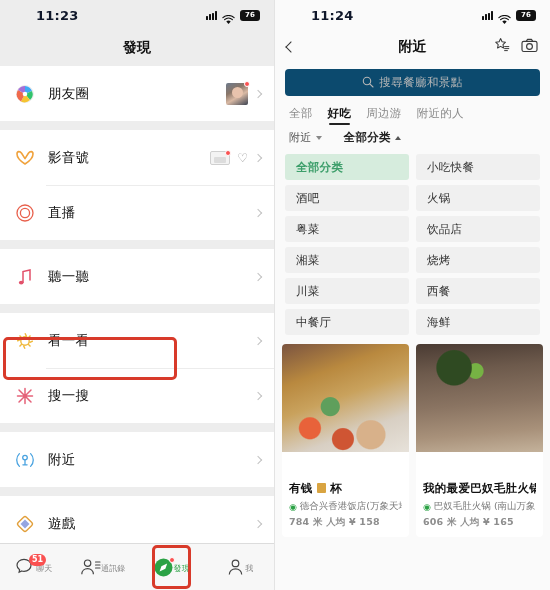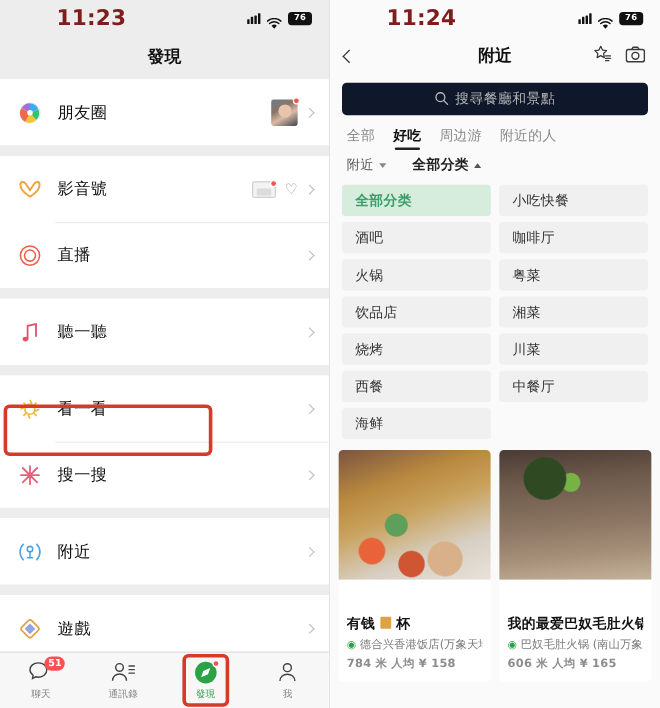--- a/index.html
+++ b/index.html
@@ -11,21 +11,21 @@
   .screens { display:flex; width:550px; height:590px; }
   .phone { width:275px; height:590px; position:relative; overflow:hidden; background:#ededed; }
   .phone.left { border-right:1px solid #e3e3e3; }
 
   
   .statusbar {
     height:30px; background:#ededed; display:flex; align-items:center;
     padding:0 14px; position:relative;
   }
   .statusbar.white { background:#fafafa; }
-  .status-time { font-size:18px; font-weight:bold; color:#7f1d1d; letter-spacing:.2px; margin-left:33px; }
+  .status-time { font-size:13px; font-weight:bold; color:#0f172a; letter-spacing:.2px; margin-left:22px; }
   .status-right { margin-left:auto; display:flex; align-items:center; gap:5px; }
   .sig { display:flex; align-items:flex-end; gap:1px; height:9px; }
   .sig i { width:2px; background:#111; display:block; border-radius:.5px; }
   .sig i:nth-child(1){height:4px;} .sig i:nth-child(2){height:5.5px;}
   .sig i:nth-child(3){height:7px;} .sig i:nth-child(4){height:9px;}
   .wifi { width:13px; height:10px; position:relative; }
   .batt {
     min-width:20px; height:11px; background:#111; border-radius:3px;
     color:#fff; font-size:7px; font-weight:bold; display:flex;
     align-items:center; justify-content:center; padding:0 2px; letter-spacing:.2px;
@@ -82,21 +82,21 @@
   .hl-box {
     position:absolute; border:3px solid #d83a2a; border-radius:5px;
     pointer-events:none; z-index:6;
   }
 
   
   .tabbar {
     position:absolute; bottom:0; left:0; right:0; height:47px; background:#f7f7f7;
     border-top:1px solid #dcdcdc; display:flex;
   }
-  .tab { flex:1; display:flex; flex-direction:column; align-items:center; justify-content:center; position:relative; }
+  .tab { flex:1; display:flex; flex-direction:row; align-items:center; justify-content:center; position:relative; }
   .tab .tic { height:21px; display:flex; align-items:center; justify-content:center; position:relative; }
   .tab .tlabel { font-size:8px; color:#888; margin-top:2px; letter-spacing:.2px; }
   .tab.active .tlabel { color:#2ba245; }
   .badge {
     position:absolute; background:#fa5151; color:#fff; font-size:8px; font-weight:bold;
     border-radius:8px; padding:0 3px; min-width:14px; height:12px; line-height:12px;
     text-align:center; top:-3px; left:13px; z-index:3;
   }
 
   
@@ -109,21 +109,21 @@
     transform:rotate(45deg);
   }
   .rp-nav .rtitle {
     position:absolute; left:0; right:0; text-align:center; font-size:14px;
     font-weight:bold; color:#111; pointer-events:none;
   }
   .rp-nav .acts { margin-left:auto; display:flex; gap:11px; align-items:center; z-index:2; }
 
   .searchbar { background:#fafafa; padding:5px 10px 8px; }
   .searchbox {
-    height:27px; background:#0f172a; border-radius:4px; display:flex;
+    height:27px; background:#0c4a6e; border-radius:4px; display:flex;
     align-items:center; justify-content:center; gap:5px;
   }
   .searchbox .ph { font-size:11.5px; color:#b6b6b6; letter-spacing:.4px; }
 
   .rtabs { background:#fafafa; display:flex; gap:15px; padding:2px 14px 0; align-items:flex-end; }
   .rtab { font-size:11.5px; color:#8a8a8a; padding-bottom:5px; position:relative; letter-spacing:.3px; }
   .rtab.on { color:#111; font-weight:bold; }
   .rtab.on::after {
     content:""; position:absolute; left:1px; right:1px; bottom:1px; height:2px; background:#222; border-radius:1px;
   }
@@ -484,21 +484,20 @@
       <span class="filt bold">
         <span>全部分类</span>
         <i class="caret up"></i>
       </span>
     </div>
 
     <div class="catgrid">
       <span class="cat sel">全部分类</span>
       <span class="cat">小吃快餐</span>
       <span class="cat">酒吧</span>
-      <span class="cat">咖啡厅</span>
       <span class="cat">火锅</span>
       <span class="cat">粤菜</span>
       <span class="cat">饮品店</span>
       <span class="cat">湘菜</span>
       <span class="cat">烧烤</span>
       <span class="cat">川菜</span>
       <span class="cat">西餐</span>
       <span class="cat">中餐厅</span>
       <span class="cat">海鲜</span>
     </div>

